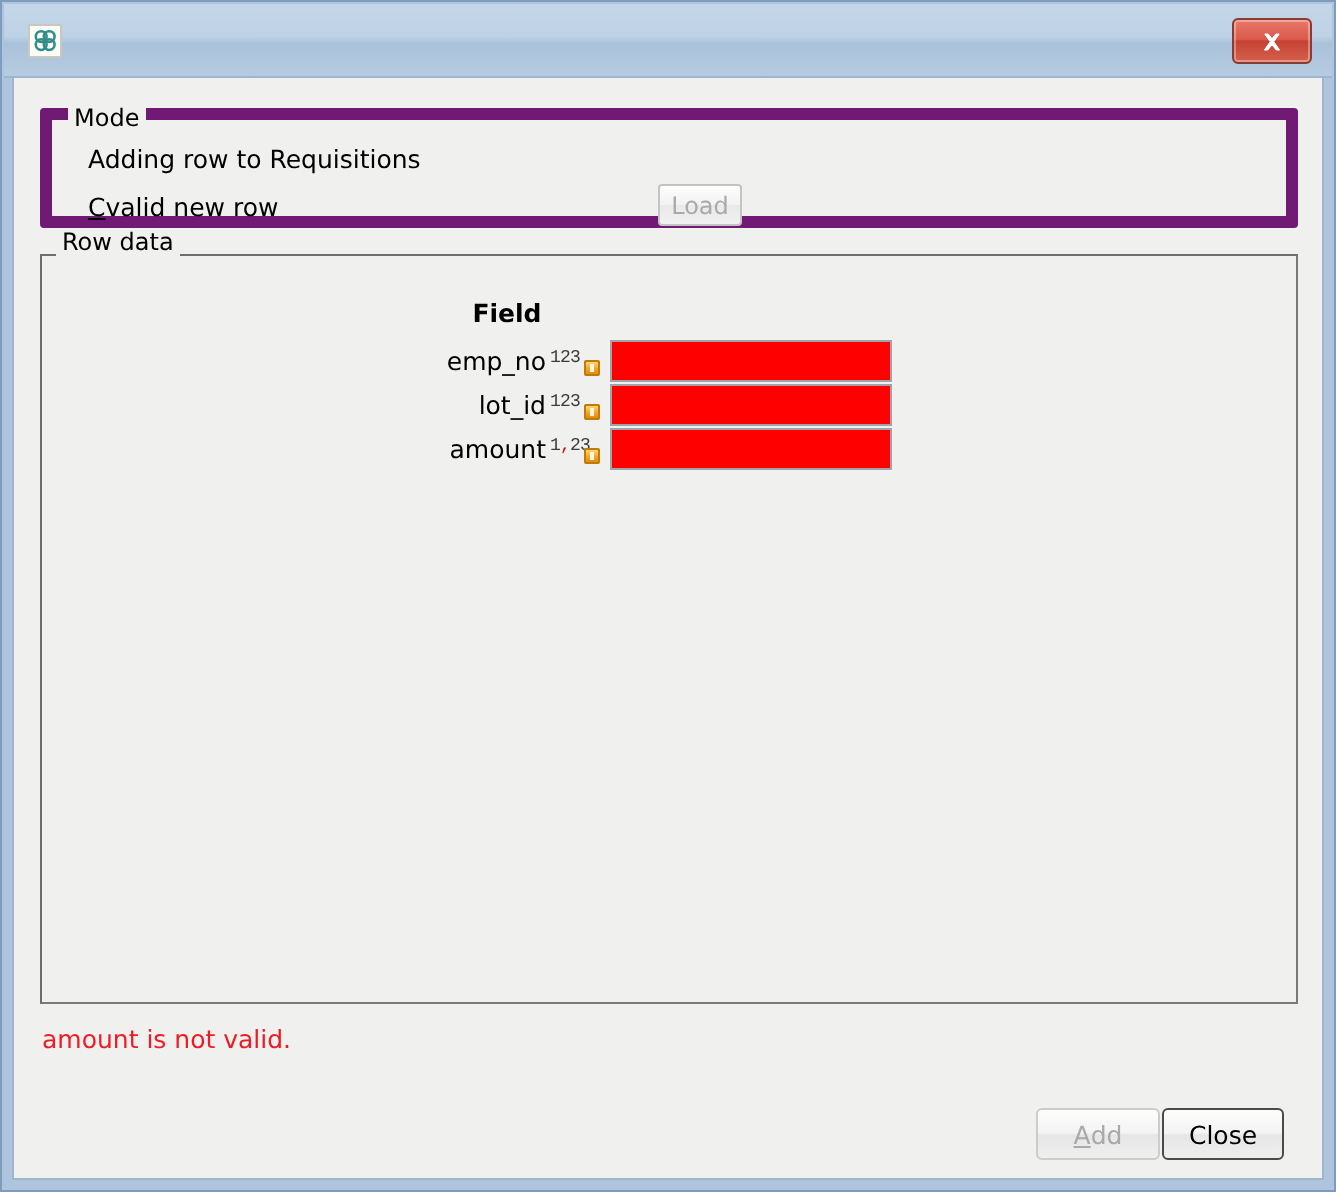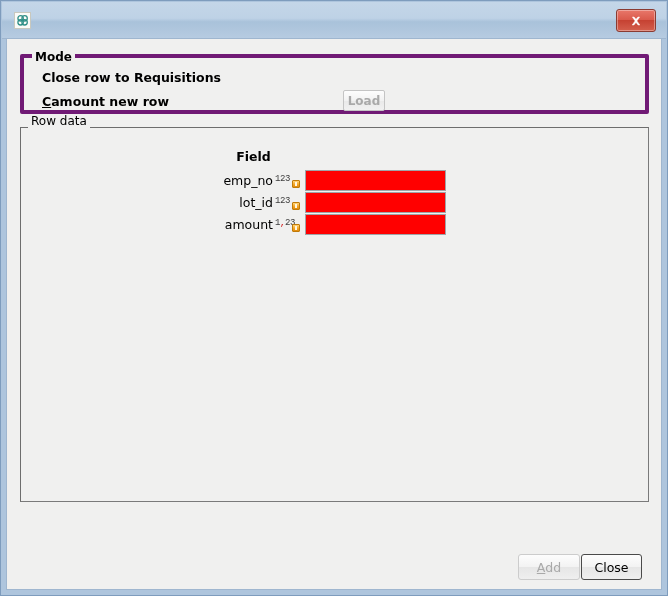--- a/index.html
+++ b/index.html
@@ -78,24 +78,23 @@
     display: flex;
     align-items: center;
     justify-content: center;
   }
   .close-btn svg { display:block; }
 
   
   .groupbox {
     position: absolute;
     box-sizing: border-box;
-    border: 4px solid #701a75;
+    border: 6px solid #701a75;
     border-radius: 2px;
     background: transparent;
-    font-weight: bold;
   }
   .group-legend {
     position: absolute;
     top: -8px;
     left: 8px;
     background: #f0f0ef;
     padding: 0 3px;
     font-size: 12px;
     color: #000;
     white-space: nowrap;
@@ -126,21 +125,20 @@
     box-sizing: border-box;
     background: linear-gradient(to bottom, #fdfdfd 0%, #f2f2f2 50%, #e9e9e9 51%, #f1f1f1 100%);
     border: 1px solid #c4c4c4;
     border-radius: 2px;
     color: #a9a9a9;
     font-size: 12px;
     display: flex;
     align-items: center;
     justify-content: center;
     cursor: default;
-    margin-left: 16px;
   }
   .load-suffix {
     position: absolute;
     left: 353px; top: 36px;
     font-size: 12.5px;
     white-space: nowrap;
   }
   #rowdata-legend {
     position: absolute;
     left: 27px; top: 113px;
@@ -304,22 +302,22 @@
       <svg width="14" height="14" viewBox="0 0 14 14">
         <path d="M3.4 3.0 L5.0 3.0 L7.0 5.3 L9.0 3.0 L10.6 3.0 L7.9 6.9 L10.8 11.0 L9.1 11.0 L7.0 8.4 L4.9 11.0 L3.2 11.0 L6.1 6.9 Z" fill="#ffffff" stroke="#ffffff" stroke-width="0.5"></path>
       </svg>
     </div>
   </div>
 
   <div class="window-inner"></div>
 
   <div class="groupbox" id="mode-group">
     <div class="group-legend">Mode</div>
-    <div class="mode-line1">Close row to Requisitions</div>
-    <div class="mode-line2"><span class="mnemonic">C</span><span>amount new row</span></div>
+    <div class="mode-line1">Adding row to Requisitions</div>
+    <div class="mode-line2"><span class="mnemonic">C</span><span>valid new row</span></div>
     <div class="load-btn" id="load-button">Load</div>
   </div>
 
   <div class="rowdata-panel"></div>
   <div id="rowdata-legend">Row data</div>
 
   <div class="fieldtable">
     <div class="ft-head">
       <div class="ft-head-field">Field</div>
     </div>
@@ -348,20 +346,21 @@
         <div class="type-icon">
           <span class="tnum"><span>1</span><span class="comma">,</span><span>23</span></span>
           <span class="badge"></span>
         </div>
         <div class="val-cell"></div>
       </div>
 
     </div>
   </div>
 
+  <div class="error-msg">amount is not valid.</div>
 
   <div class="btn" id="add-button">
       <span class="mnemonic">A</span>
       <span>dd</span>
     </div>
   <div class="btn" id="close-button">Close</div>
 
 </div>
 
 </body></html>

